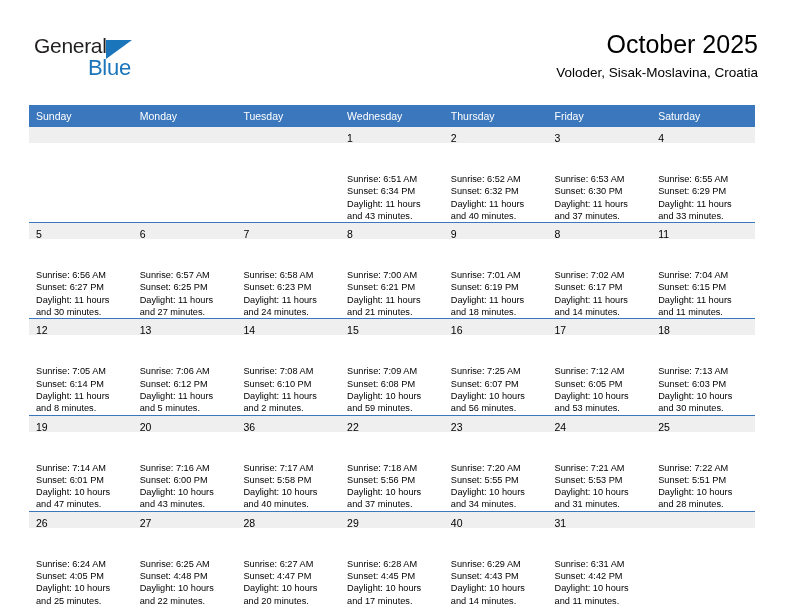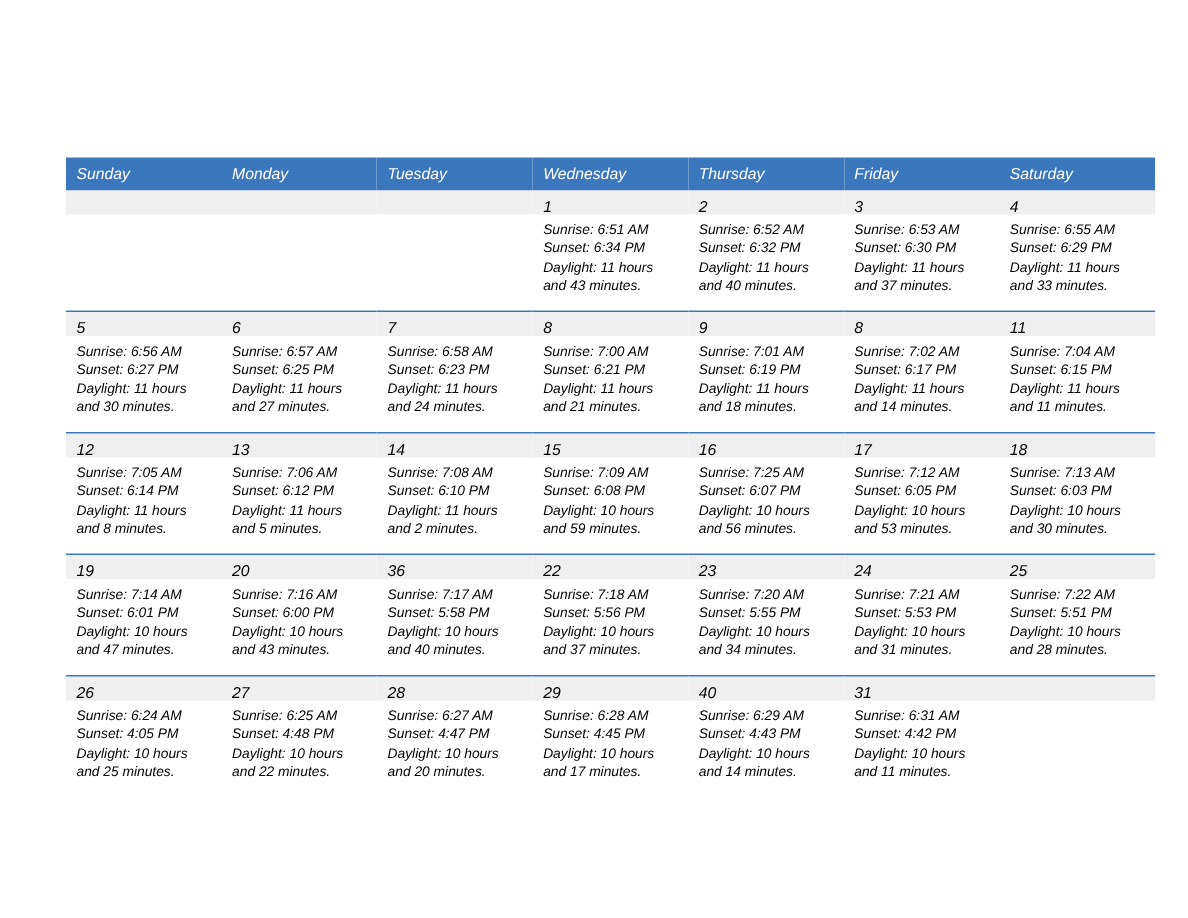--- a/index.html
+++ b/index.html
@@ -80,26 +80,25 @@
     margin-top: 7px;
     font-size: 13.5px;
     color: #000;
     line-height: 1.15;
     white-space: nowrap;
   }
 
   
   .calendar {
     position: absolute;
-    left: 44px;
+    left: 29px;
     top: 105px;
     width: 726px;
     border-collapse: collapse;
     table-layout: fixed;
-    font-style: italic;
   }
   .calendar th {
     background: #3b77bc;
     color: #ffffff;
     font-size: 10.5px;
     font-weight: normal;
     text-align: left;
     padding: 5px 0 5px 7px;
     height: 10px;
     border: none;
@@ -121,34 +120,49 @@
     padding: 1px 0 1px 7px;
     box-sizing: border-box;
   }
   .daynum {
     font-size: 10.5px;
     color: #000;
     line-height: 14px;
   }
   .cell-body {
     padding: 4px 6px 0 7px;
+    margin-top: 26px;
   }
   .cell-line {
     font-size: 9.2px;
     line-height: 12.3px;
     color: #000;
     white-space: nowrap;
   }
   .cell-empty .cell-body { visibility: hidden; }
 </style>
 </head>
 <body>
 
 <div class="page">
 
+  <div class="header">
+
+    <div class="logo">
+      <span class="logo-general">General</span>
+      <span class="logo-tri"></span>
+      <span class="logo-blue">Blue</span>
+    </div>
+
+    <div class="title-block">
+      <div class="cal-title">October 2025</div>
+      <div class="cal-subtitle">Voloder, Sisak-Moslavina, Croatia</div>
+    </div>
+
+  </div>
 
   <table class="calendar">
     <thead>
       <tr>
         <th>Sunday</th>
         <th>Monday</th>
         <th>Tuesday</th>
         <th>Wednesday</th>
         <th>Thursday</th>
         <th>Friday</th>

